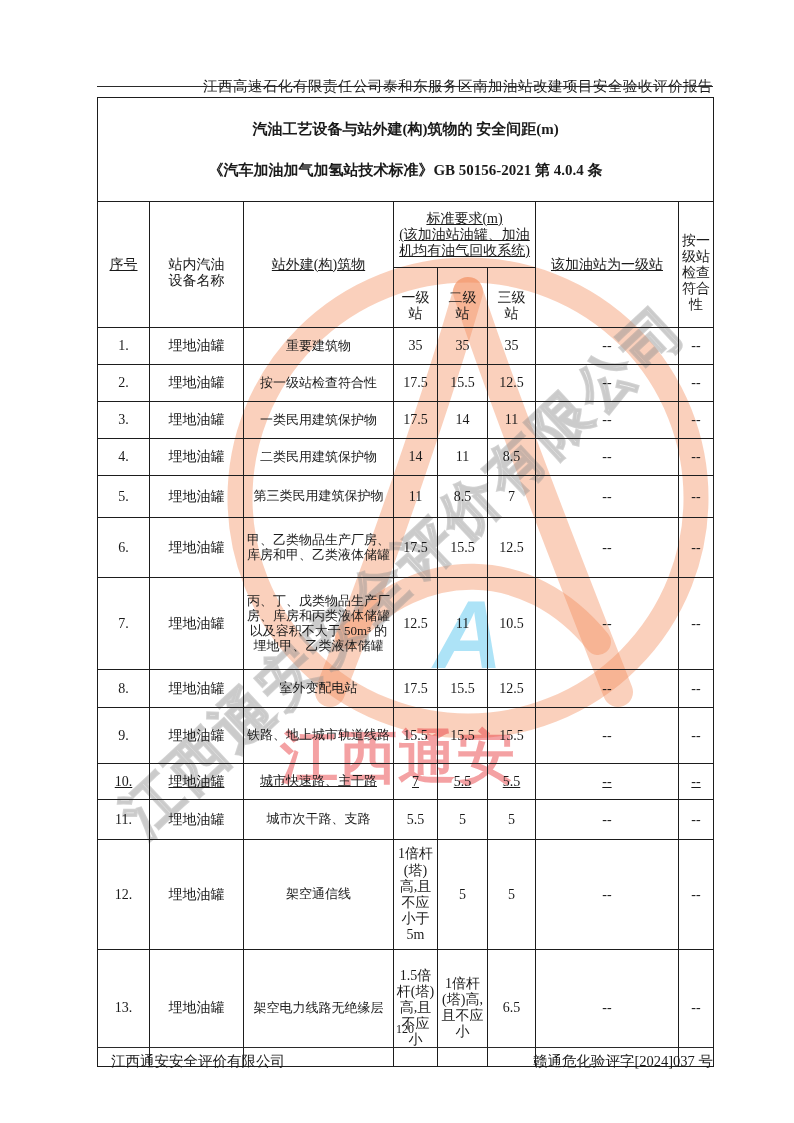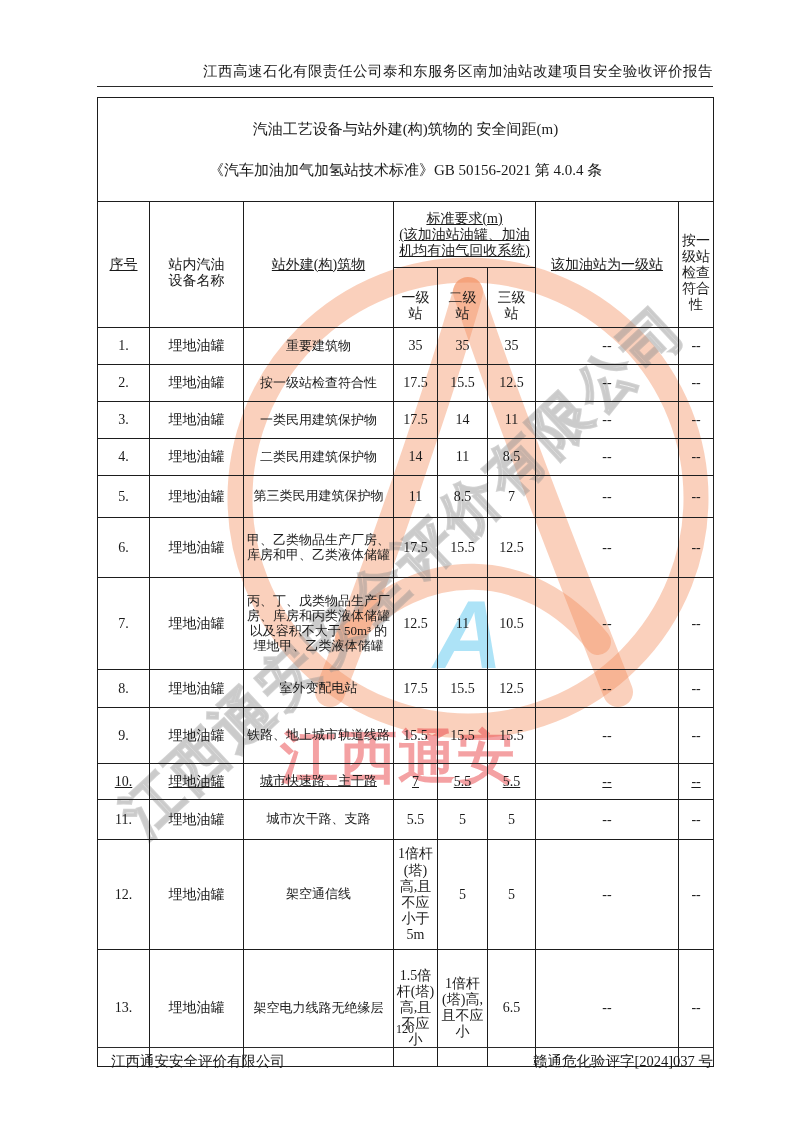--- a/index.html
+++ b/index.html
@@ -24,39 +24,39 @@
     font-family:"Liberation Sans","DejaVu Sans",sans-serif;
     font-weight:bold; font-size:58px; line-height:76px; letter-spacing:4px;
     color:rgba(165,165,165,0.14);
     -webkit-text-stroke:2px rgba(144,144,144,0.40);
     white-space:nowrap;
   }
 
   
   .content { position:absolute; inset:0; z-index:1; }
   .doc-header {
-    position:absolute; left:97px; top:62px; width:616px;
+    position:absolute; left:97px; top:77px; width:616px;
     font-size:14.5px; text-align:right; letter-spacing:0.5px; color:#1c1c1c;
   }
   .header-rule {
     position:absolute; left:97px; top:86px; width:616px; height:0;
     border-top:1.6px solid #2a2a2a;
   }
 
   table.main {
     position:absolute; left:97px; top:97px; width:616px;
     border-collapse:collapse; table-layout:fixed;
   }
   table.main th, table.main td {
     border:1.4px solid #1d1d1d; padding:1px 2px;
     text-align:center; vertical-align:middle;
     font-size:14px; line-height:1.15; white-space:pre-line;
     font-weight:normal; overflow:hidden;
   }
-  tr.title-row td { height:38px; font-weight:normal; font-size:15px; line-height:1.35; }
+  tr.title-row td { height:38px; font-weight:bold; font-size:15px; line-height:1.35; }
   thead th { font-weight:bold; font-size:14.5px;text-decoration:underline; }
   tr.head-1 { height:66px; }
   tr.head-2 { height:60px; }
   th.sub { font-size:15px; }
   .w2 { display:inline-block; width:2em; }
   .w4 { display:inline-block; width:4em; }
   td.col2 div, th.col2-h { font-size:13px; }
   .clip { max-height:106px; overflow:hidden; }
 
   .page-number {

